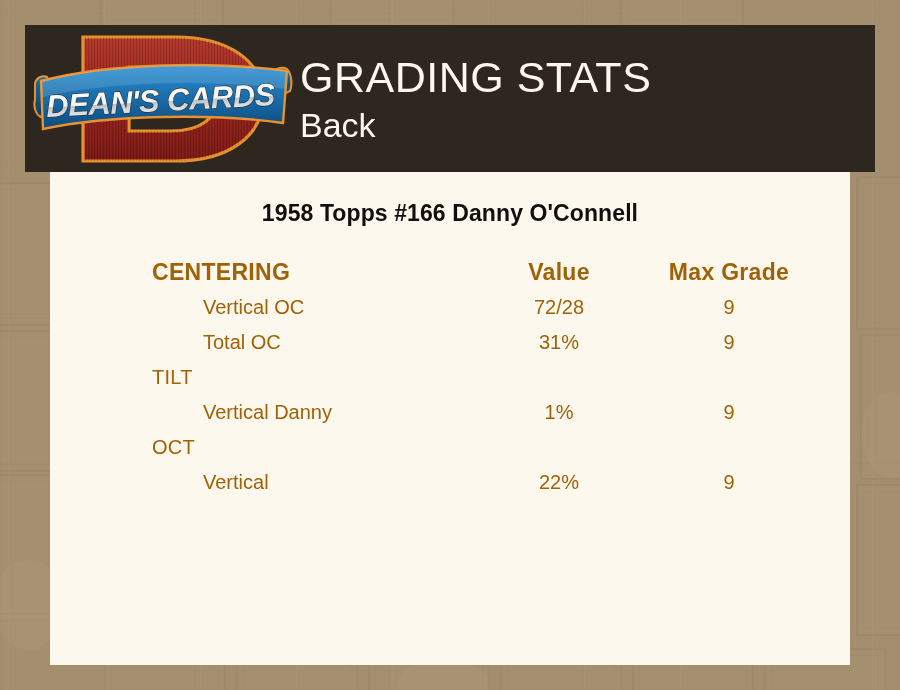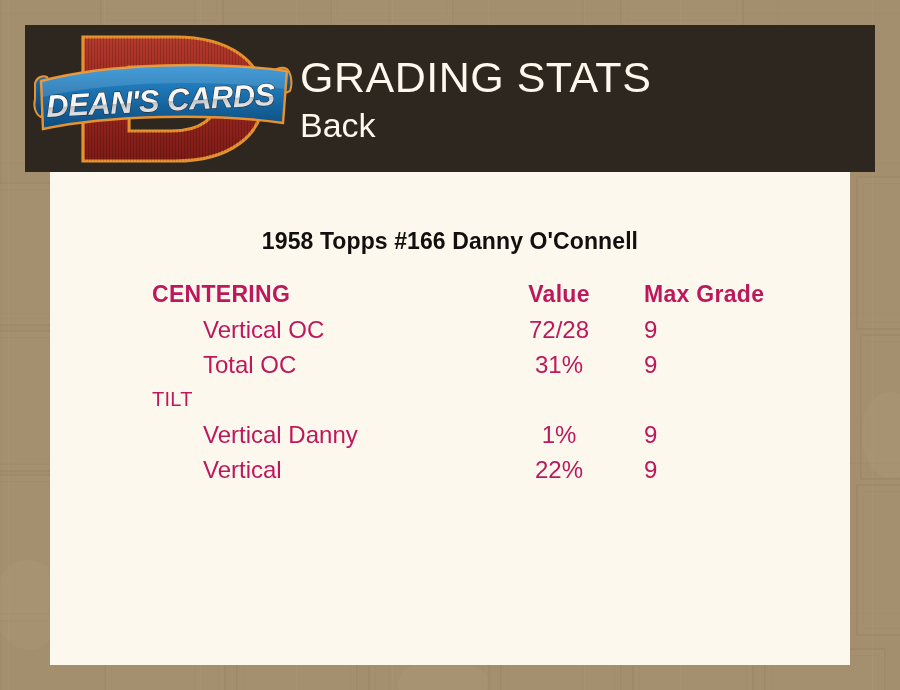--- a/index.html
+++ b/index.html
@@ -105,53 +105,53 @@
     width: 800px;
     height: 493px;
     background: #fdf8ed;
   }
 
   #card-title {
     text-align: center;
     font-size: 23px;
     font-weight: bold;
     color: #12100e;
-    margin-top: 56px;
+    margin-top: 28px;
     letter-spacing: 0.1px;
   }
   #card-subtitle {
     text-align: center;
     font-size: 23px;
     font-weight: 400;
     color: #1a1814;
     margin-top: 13px;
   }
 
   
   #stats {
-    margin-top: 22px;
+    margin-top: 28px;
     padding-left: 102px;
     padding-right: 36px;
-    color: #be185d;
+    color: #a16207;
   }
   .stats-table {
     border-collapse: collapse;
     width: 662px;
     table-layout: fixed;
   }
   .stats-table td {
     padding: 0;
     vertical-align: baseline;
-    font-size: 24px;
+    font-size: 20px;
     line-height: 35px;
     white-space: nowrap;
   }
   .col-label { width: 322px; }
   .col-value { width: 170px; text-align: center; }
-  .col-grade { width: 170px; }
+  .col-grade { width: 170px; text-align: center; }
 
   tr.section-row td.col-label {
     font-weight: normal;
     font-size: 20px;
     letter-spacing: 0.3px;
   }
   tr.header-row td {
     font-weight: bold;
     font-size: 23px;
     letter-spacing: 0.3px;
@@ -268,20 +268,25 @@
             <tr class="section-row">
               <td class="col-label">TILT</td>
               <td class="col-value"></td>
               <td class="col-grade"></td>
             </tr>
             <tr class="data-row">
               <td class="col-label">Vertical Danny</td>
               <td class="col-value">1%</td>
               <td class="col-grade">9</td>
             </tr>
+            <tr class="section-row">
+              <td class="col-label">OCT</td>
+              <td class="col-value"></td>
+              <td class="col-grade"></td>
+            </tr>
             <tr class="data-row">
               <td class="col-label">Vertical</td>
               <td class="col-value">22%</td>
               <td class="col-grade">9</td>
             </tr>
           </tbody>
       </table>
     </div>
 
   </div>

